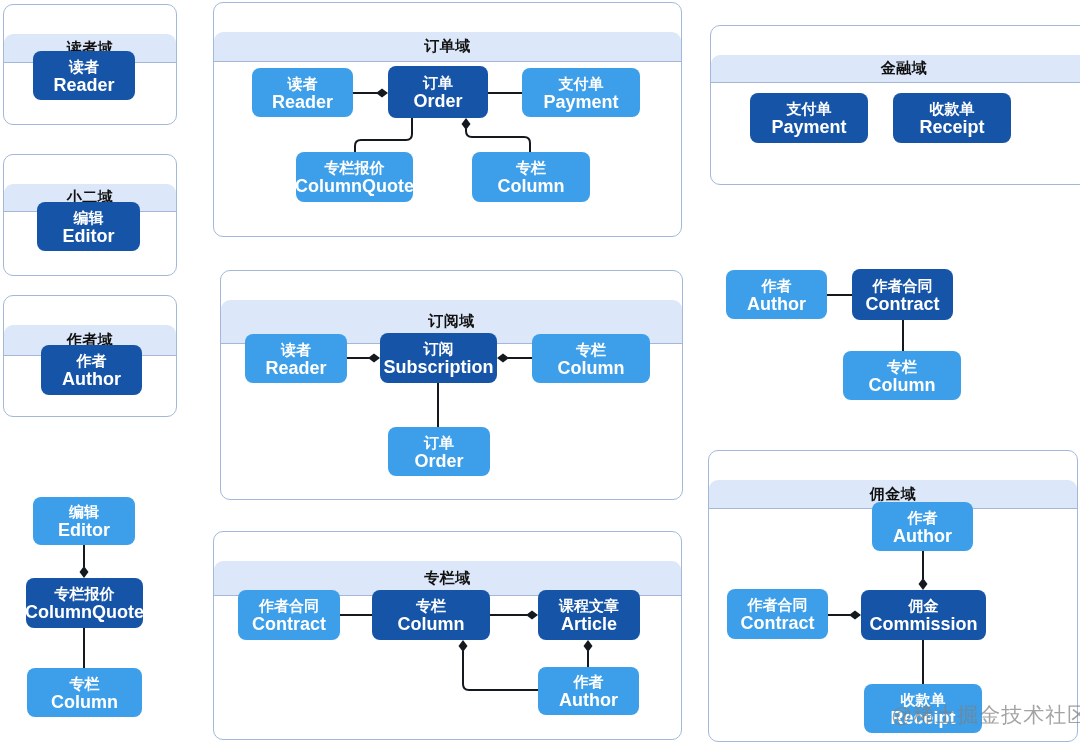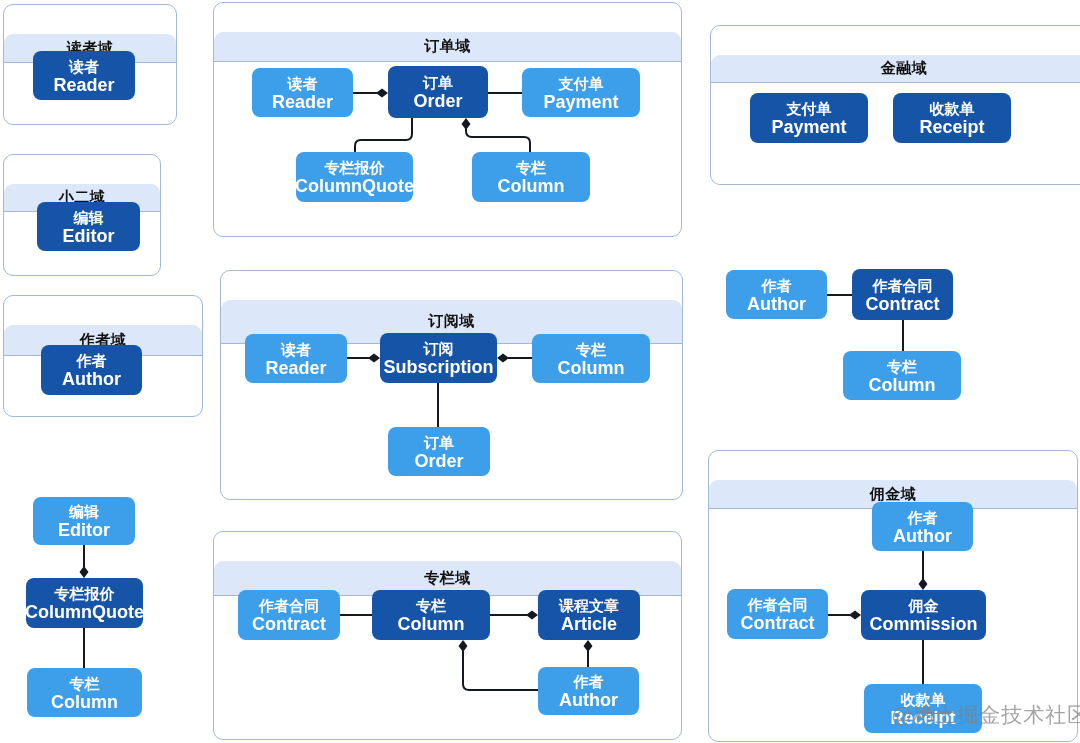--- a/index.html
+++ b/index.html
@@ -106,26 +106,26 @@
       <path d="M84,545 L84,567"></path>
       <polygon points="84,578 79.5,572 84,566 88.5,572"></polygon>
       <path d="M84,628 L84,668"></path>
     </svg>
   <div class="watermark">@稀土掘金技术社区</div>
 <div class="panel" style="left: 3px; top: 4px; width: 174px; height: 121px;">
       <div class="panel-header" style="height: 29px;">
         <span class="panel-title">读者域</span>
       </div>
     </div>
-    <div class="panel" style="left: 3px; top: 154px; width: 158px; height: 122px;">
+    <div class="panel" style="left: 3px; top: 154px; width: 174px; height: 122px;">
       <div class="panel-header" style="height: 28px;">
         <span class="panel-title">小二域</span>
       </div>
     </div>
-    <div class="panel" style="left: 3px; top: 295px; width: 200px; height: 122px;">
+    <div class="panel" style="left: 3px; top: 295px; width: 174px; height: 122px;">
       <div class="panel-header" style="height: 31px;">
         <span class="panel-title">作者域</span>
       </div>
     </div>
     <div class="panel" style="left: 213px; top: 2px; width: 469px; height: 235px;">
       <div class="panel-header" style="height: 30px;">
         <span class="panel-title">订单域</span>
       </div>
     </div>
     <div class="panel" style="left: 220px; top: 270px; width: 463px; height: 230px;">

